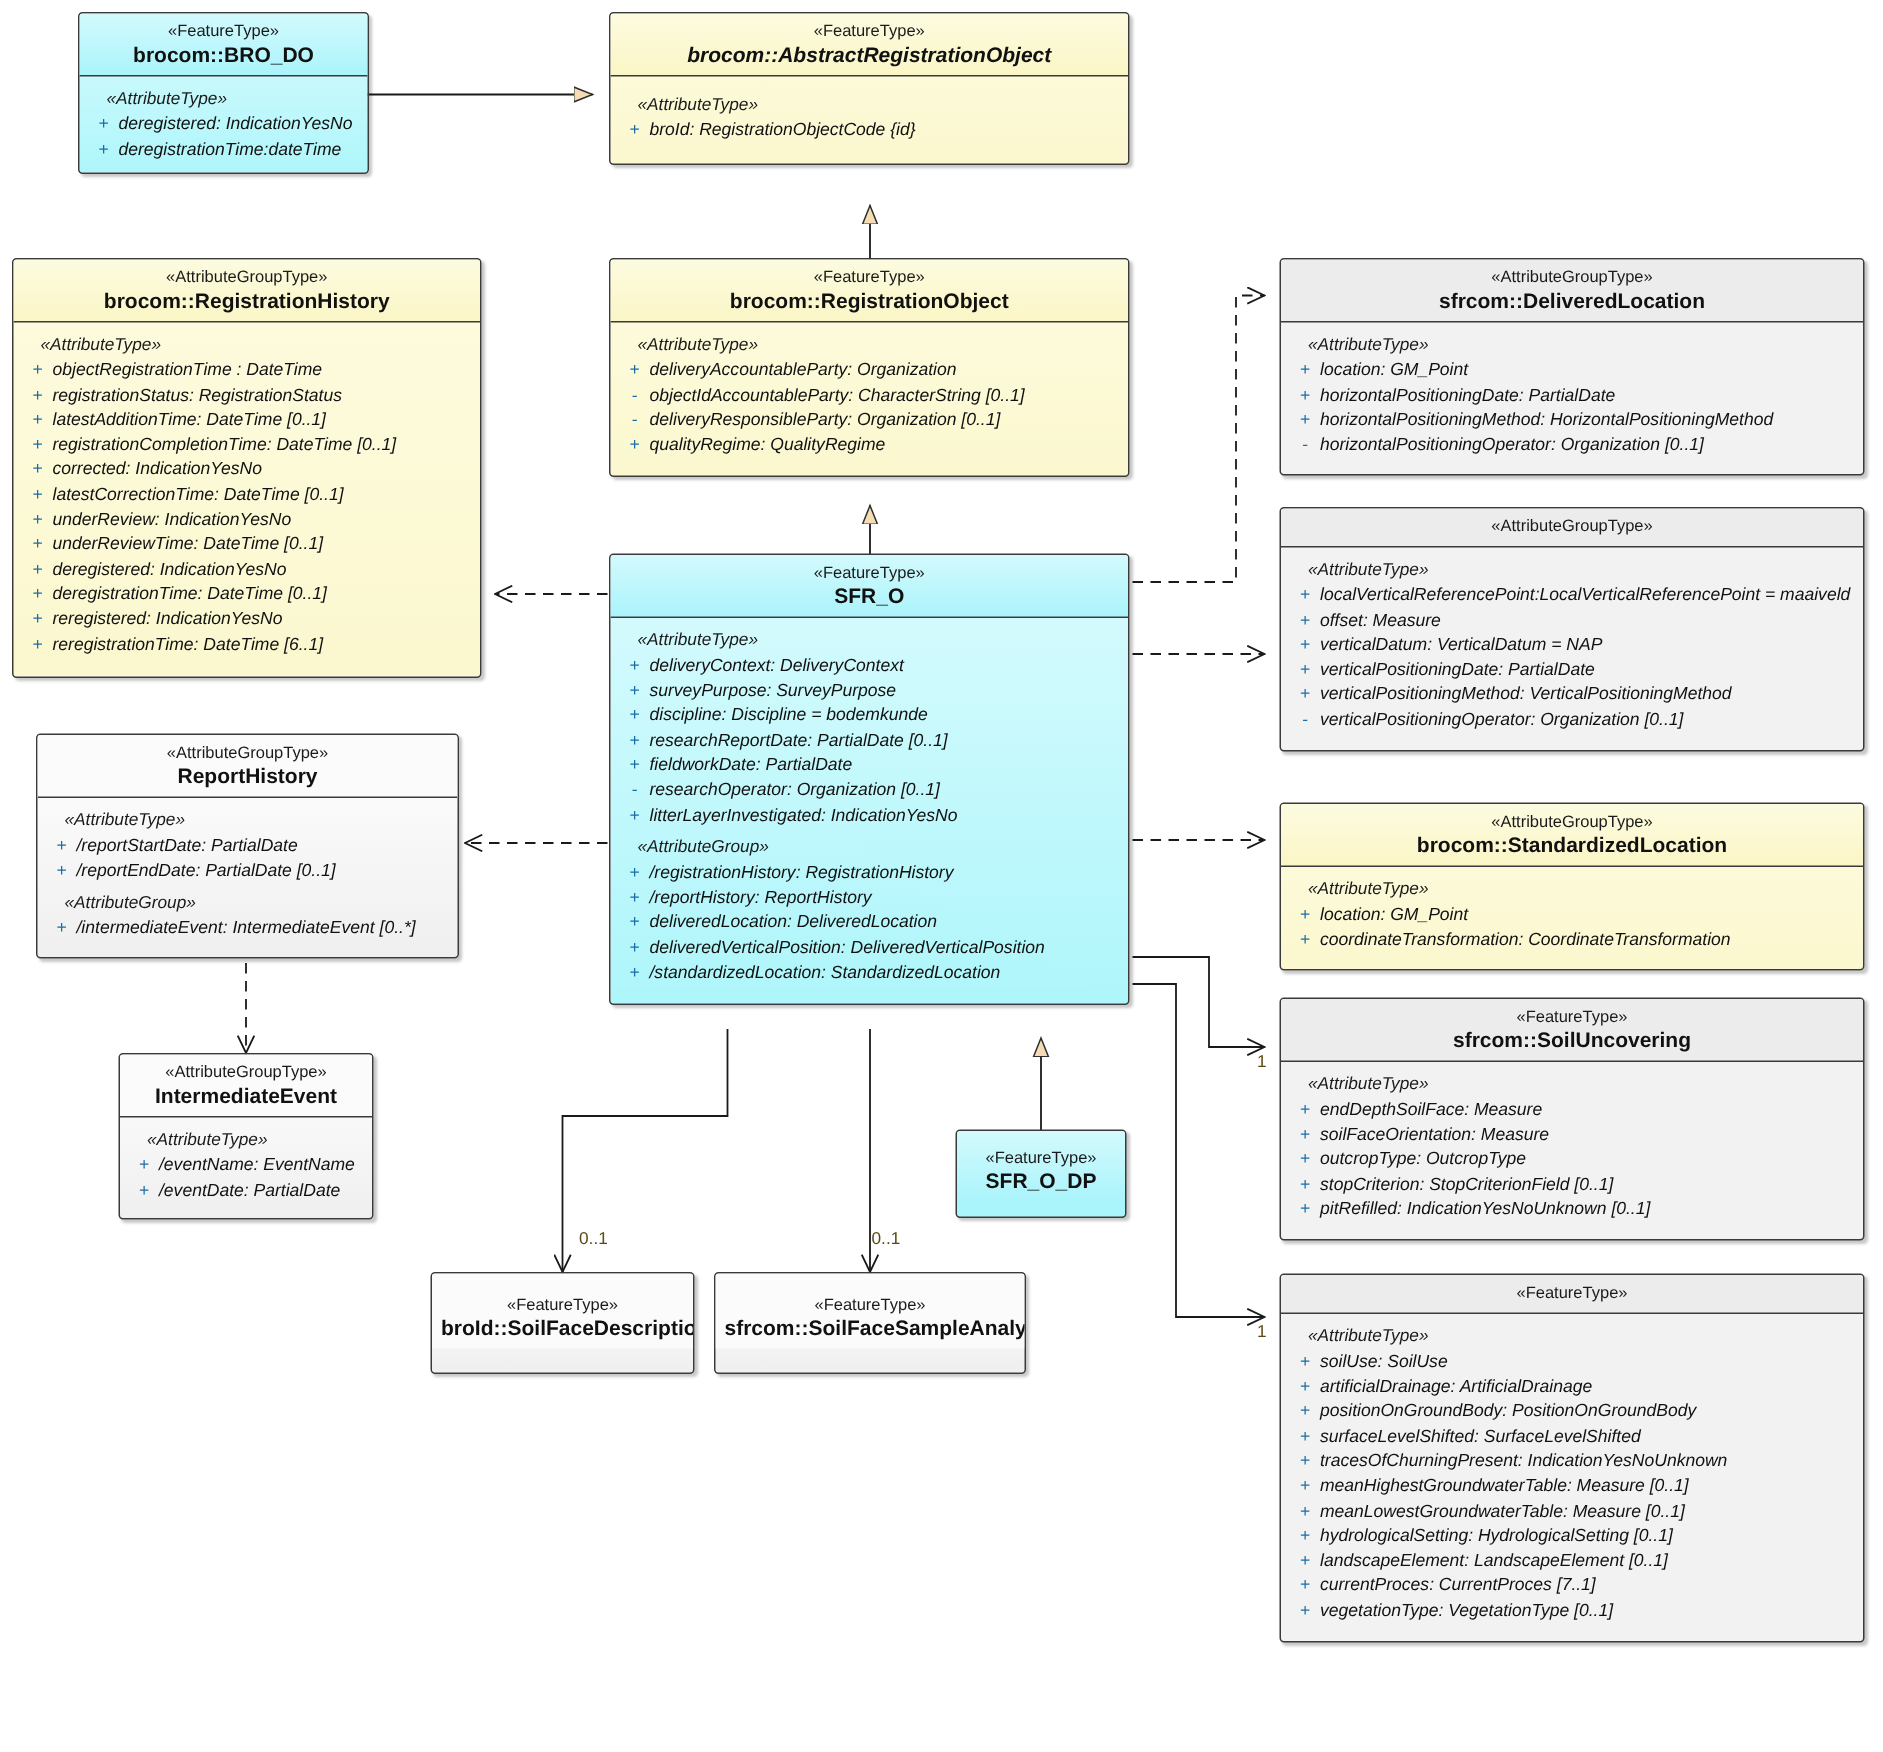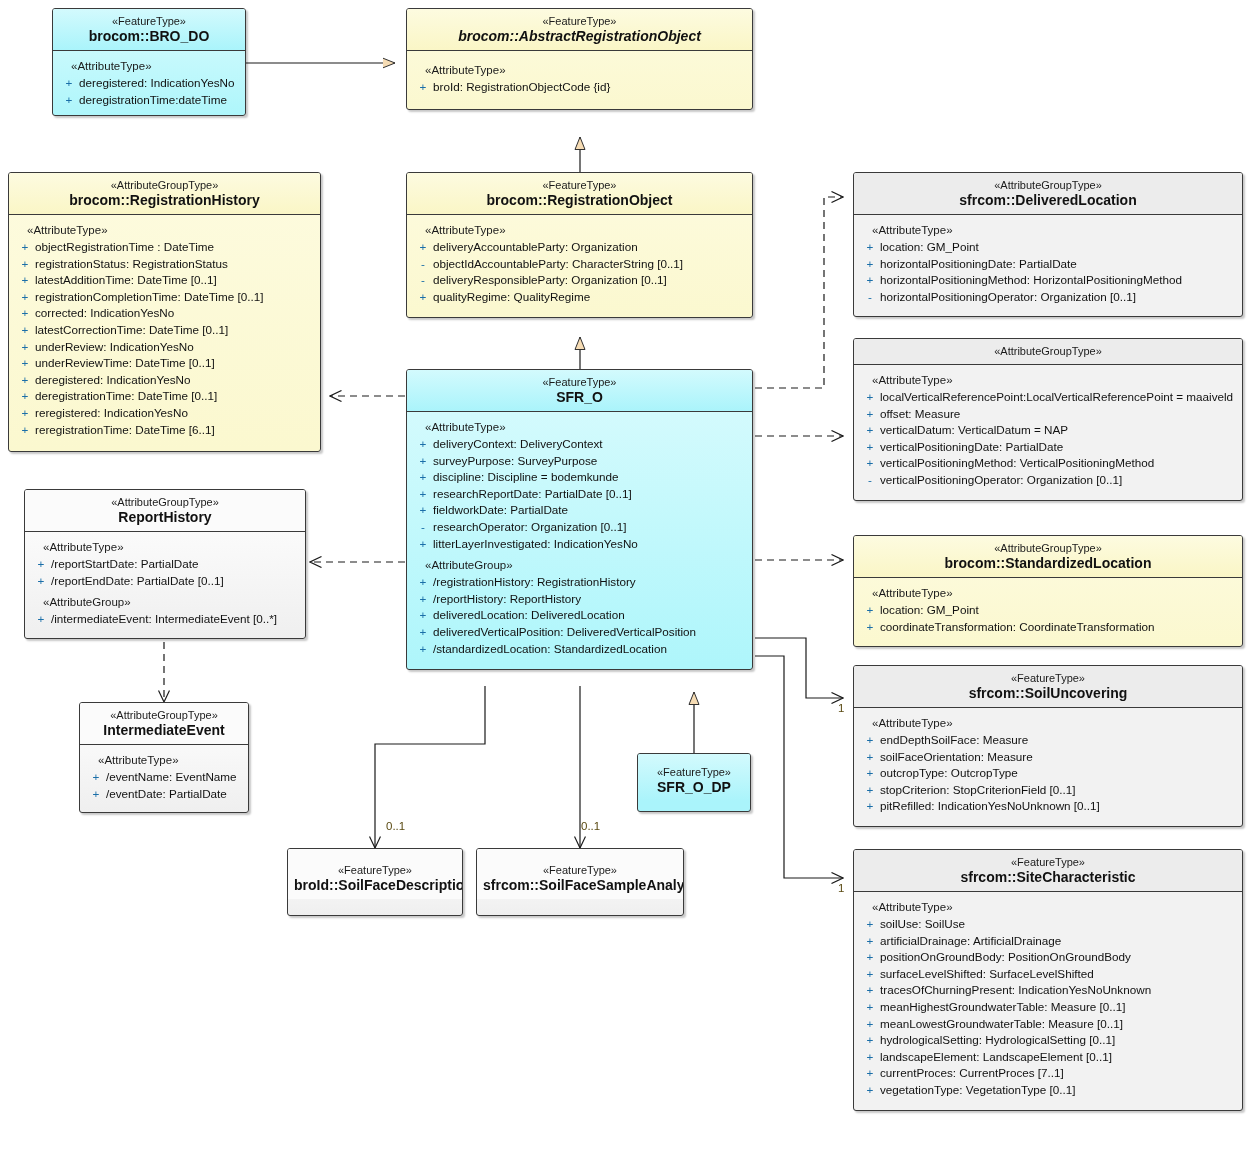--- a/index.html
+++ b/index.html
@@ -8,21 +8,21 @@
 
   svg.wires{position:absolute;left:0;top:0;width:1255px;height:1168px;pointer-events:none;}
 
   .box{position:absolute;box-sizing:border-box;border:1px solid #3a3a3a;border-radius:3px;
        box-shadow:2px 2px 2px rgba(0,0,0,0.22);overflow:hidden;}
   .box .hdr{padding:5px 6px 6px 6px;text-align:center;border-bottom:1px solid #3a3a3a;}
   .box .hdr.nobord{border-bottom:none;}
   .box .stereo{font-size:11px;color:#1a1a1a;line-height:14px;}
   .box .tname{font-size:14px;font-weight:bold;color:#111;line-height:16px;}
   .box .tname.ital{font-style:italic;}
-  .box .body{padding:7px 4px 7px 6px;}
+  .box .body{padding:7px 4px 7px 6px;font-style:italic;}
   .grp{font-size:11.5px;color:#1a1a1a;padding:0 0 1px 12px;line-height:16px;}
   .grp.sp{padding-top:5px;}
   .attr{display:flex;font-size:11.7px;color:#111;line-height:16.6px;white-space:nowrap;}
   .attr .vis{width:20px;flex:0 0 20px;text-align:center;color:#1a6ea8;}
   .attr .txt{flex:1 1 auto;}
 
   
   .yellow{background:linear-gradient(180deg,#fdfbdf 0%,#fbf8cf 100%);}
   .yellow .hdr{background:linear-gradient(180deg,#fdfbe0 0%,#faf6c6 100%);}
   .cyan{background:linear-gradient(180deg,#d9fbfd 0%,#aef6fb 100%);}
@@ -433,21 +433,20 @@
       <div class="attr">
           <span class="vis">+</span>
           <span class="txt">pitRefilled: IndicationYesNoUnknown [0..1]</span>
         </div>
     </div>
   </div>
 
   <div class="box grey" style="left:853px;top:849px;width:390px;">
     <div class="hdr">
       <div class="stereo">«FeatureType»</div>
-      <div class="tname">sfrcom::SiteCharacteristic</div>
     </div>
     <div class="body" style="padding-bottom:11px;">
       <div class="grp">«AttributeType»</div>
       <div class="attr">
           <span class="vis">+</span>
           <span class="txt">soilUse: SoilUse</span>
         </div>
       <div class="attr">
           <span class="vis">+</span>
           <span class="txt">artificialDrainage: ArtificialDrainage</span>

